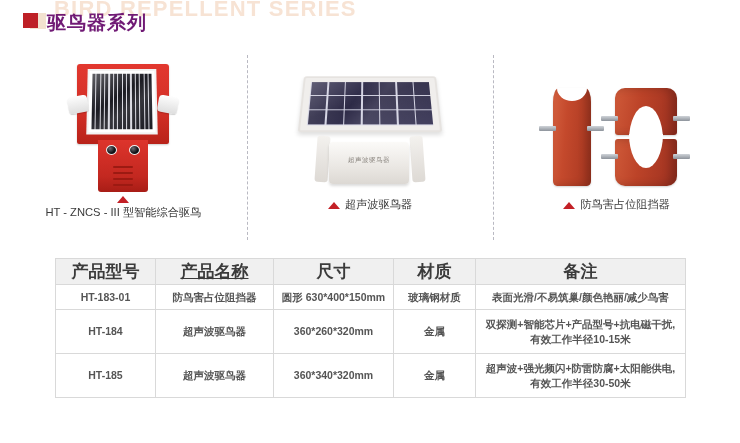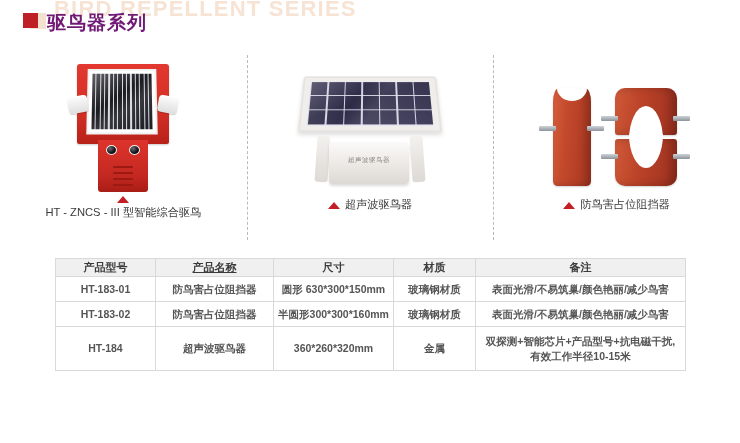--- a/index.html
+++ b/index.html
@@ -269,21 +269,21 @@
   .spec-table th, .spec-table td {
     border: 1px solid #d9d9d9;
     text-align: center;
     vertical-align: middle;
     color: #555555;
     font-weight: bold;
   }
   .spec-table thead th {
     background: #f0f0f0;
     height: 16px;
-    font-size: 11px;
+    font-size: 17px;
     font-weight: bold;
     color: #3b3b3b;
   }
   .spec-table tbody td {
     font-size: 10.5px;
     line-height: 15px;
     padding: 3px 2px;
   }
   .row-short td { height: 25px; }
   .row-tall  td { height: 44px; }
@@ -387,41 +387,42 @@
         <th class="col-name">产品名称</th>
         <th class="col-size">尺寸</th>
         <th class="col-mat">材质</th>
         <th class="col-note">备注</th>
       </tr>
     </thead>
     <tbody>
       <tr class="row-short">
         <td>HT-183-01</td>
         <td>防鸟害占位阻挡器</td>
-        <td>圆形 630*300*150mm</td>
-        <td>玻璃钢材质</td>
-        <td>
-          <div>表面光滑/不易筑巢/颜色艳丽/减少鸟害</div>
-        </td>
-      </tr>
-      <tr class="row-short">
-        <td>HT-183-02</td>
-        <td>防鸟害占位阻挡器</td>
-        <td>半圆形300*300*160mm</td>
+        <td>圆形 630*400*150mm</td>
         <td>玻璃钢材质</td>
         <td>
           <div>表面光滑/不易筑巢/颜色艳丽/减少鸟害</div>
         </td>
       </tr>
       <tr class="row-tall">
         <td>HT-184</td>
         <td>超声波驱鸟器</td>
         <td>360*260*320mm</td>
         <td>金属</td>
         <td>
           <div>双探测+智能芯片+产品型号+抗电磁干扰,</div>
           <div>有效工作半径10-15米</div>
         </td>
       </tr>
+      <tr class="row-tall">
+        <td>HT-185</td>
+        <td>超声波驱鸟器</td>
+        <td>360*340*320mm</td>
+        <td>金属</td>
+        <td>
+          <div>超声波+强光频闪+防雷防腐+太阳能供电,</div>
+          <div>有效工作半径30-50米</div>
+        </td>
+      </tr>
     </tbody>
   </table>
 
 </div>
 
 </body></html>

